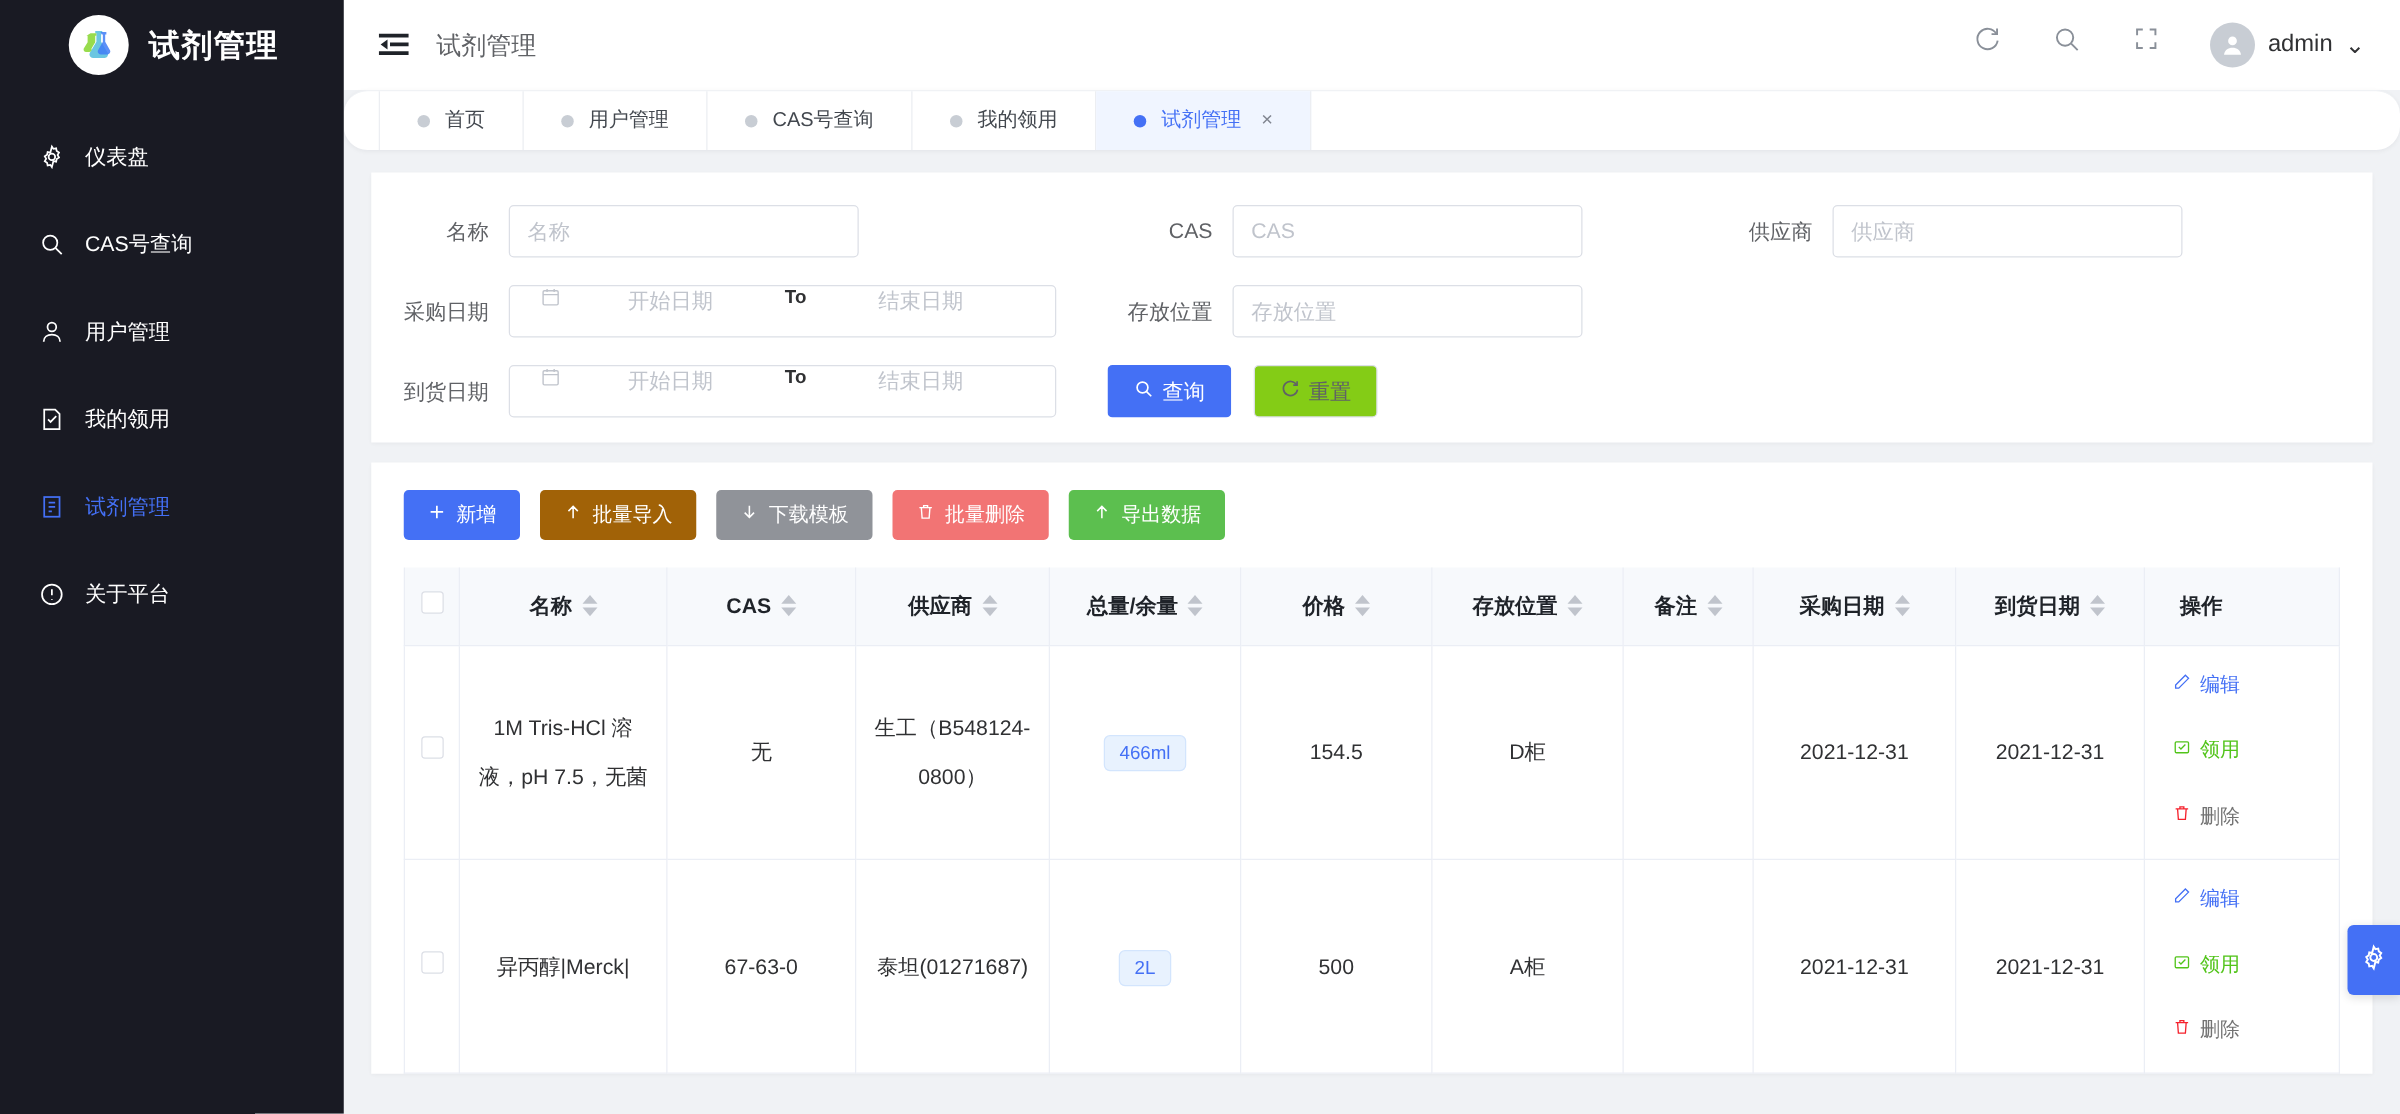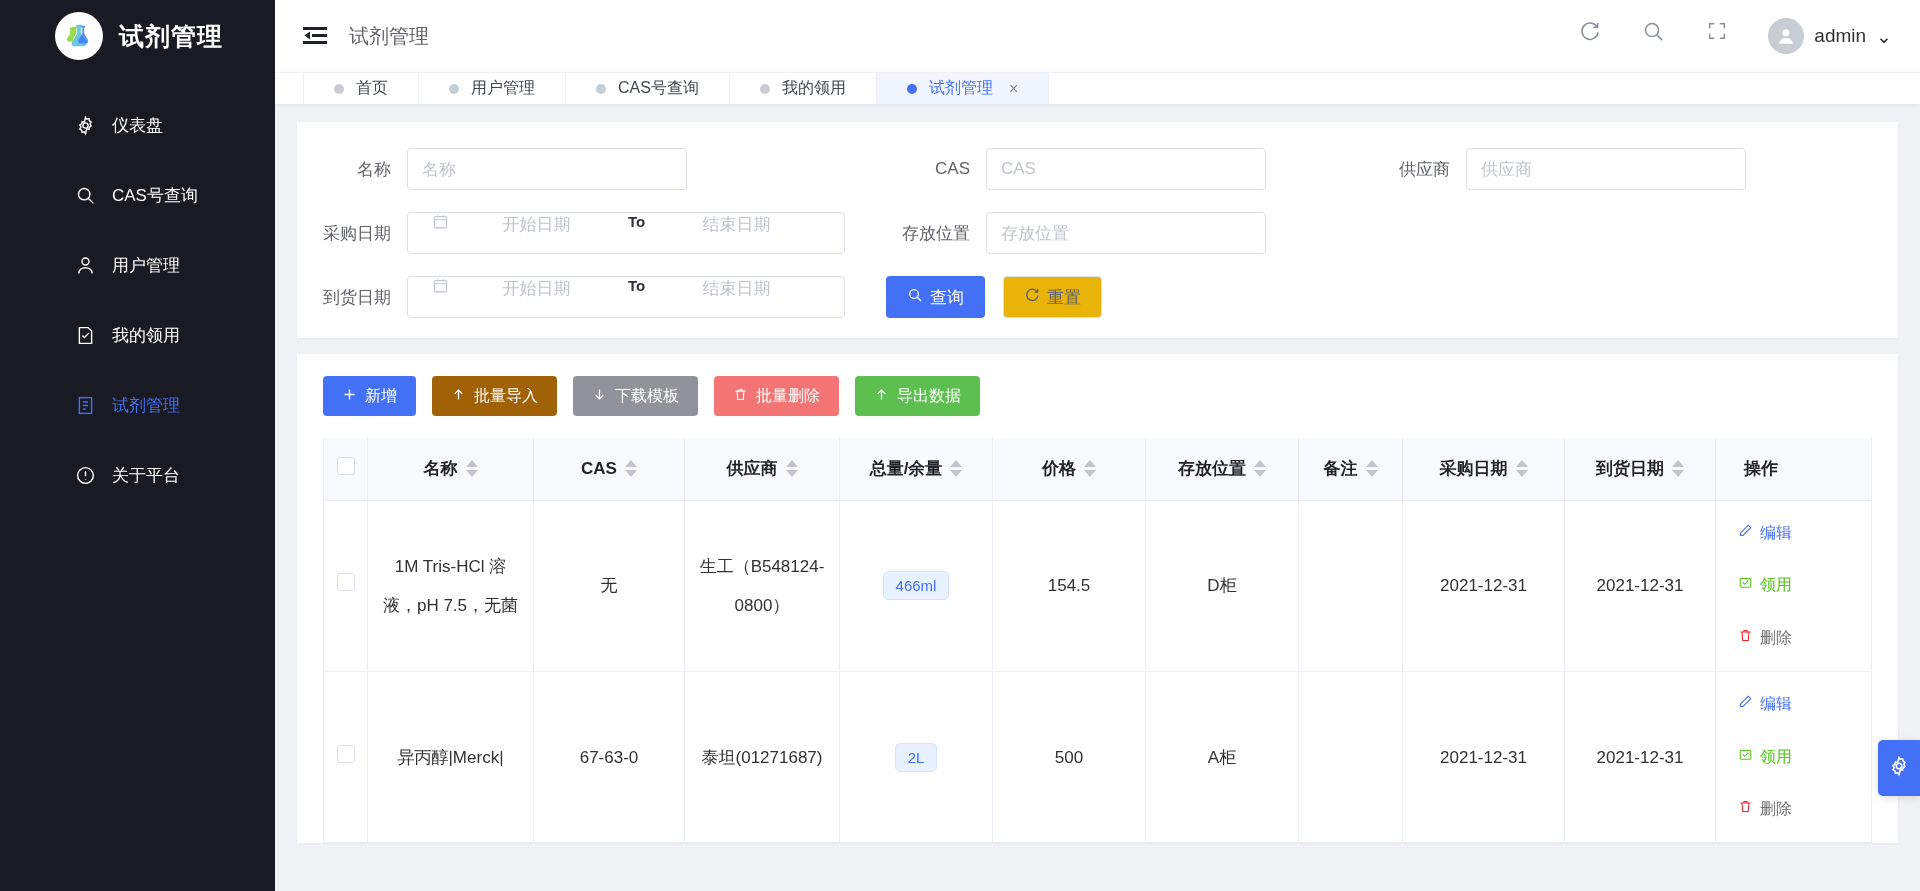--- a/index.html
+++ b/index.html
@@ -21,21 +21,21 @@
   .brand {
     height: 72px; display: flex; align-items: center; gap: 16px;
     padding-left: 55px;
   }
   .brand-logo {
     width: 48px; height: 48px; border-radius: 50%;
     background: #ffffff; display: flex; align-items: center;
     justify-content: center; overflow: hidden;
   }
   .brand-title { font-size: 25px; font-weight: bold; letter-spacing: 1px; }
-  .nav { margin-top: 18px; margin-left: 44px; }
+  .nav { margin-top: 18px; }
   .nav-item {
     display: flex; align-items: center; gap: 16px;
     height: 70px; padding-left: 30px;
     color: #ffffff; font-size: 17px; cursor: pointer;
   }
   .nav-item .nav-icon { width: 22px; height: 22px; display:flex; align-items:center; justify-content:center; }
   .nav-item.active { color: #4470f5; }
   .nav-item.active .nav-icon svg { stroke: #4470f5; }
 
   
@@ -51,23 +51,24 @@
   .tb-icon { width: 26px; height: 26px; color: #8a9099; cursor: pointer; display:flex;align-items:center;justify-content:center;}
   .user-box { display: flex; align-items: center; gap: 10px; cursor: pointer; }
   .avatar {
     width: 36px; height: 36px; border-radius: 50%; background: #c8cdd4;
     display: flex; align-items: center; justify-content: center;
   }
   .user-name { font-size: 19px; color: #303133; }
 
   
   .tabs {
-    height: 32px; background: #fff; display: flex; align-items: stretch;
+    height: 48px; background: #fff; display: flex; align-items: stretch;
     border-top: 1px solid #f0f2f5; padding-left: 28px;
     box-shadow: 0 1px 4px rgba(0,21,41,.06);
+    border-radius: 19px;
   }
   .tab {
     display: flex; align-items: center; gap: 12px;
     padding: 0 30px; font-size: 16px; color: #43484f;
     border-right: 1px solid #eceef2; cursor: pointer;
     white-space: nowrap;
   }
   .tab:first-child { border-left: 1px solid #eceef2; }
   .tab .dot { width: 10px; height: 10px; border-radius: 50%; background: #c8cdd4; }
   .tab.active { color: #4470f5; background: #f0f5ff; }
@@ -100,21 +101,21 @@
   }
   .range-input .cal { color: #c0c4cc; display:flex; align-items:center; }
   .range-seg { flex:1; text-align: center; }
   .range-to { color: #303133; font-weight: 600; font-size: 15px; padding: 0 4px; }
   .btn {
     height: 42px; border-radius: 4px; display: inline-flex; align-items: center;
     justify-content: center; gap: 7px; font-size: 17px; cursor: pointer;
     padding: 0 20px; border: 1px solid transparent; white-space: nowrap;
   }
   .btn-primary { background: #4470f5; color: #fff; }
-  .btn-default { background: #eab308; color: #606266; border-color: #dcdfe6; }
+  .btn-default { background: #84cc16; color: #606266; border-color: #dcdfe6; }
 
   
   .table-card { padding: 22px 26px 0 26px; }
   .tbar { display: flex; gap: 16px; margin-bottom: 22px; }
   .tbtn {
     height: 40px; padding: 0 19px; border-radius: 4px; color: #fff;
     display: inline-flex; align-items: center; justify-content: center;
     gap: 8px; font-size: 16px; cursor: pointer; border: none;
   }
   .tbl { width: 100%; border-collapse: collapse; table-layout: fixed; }

